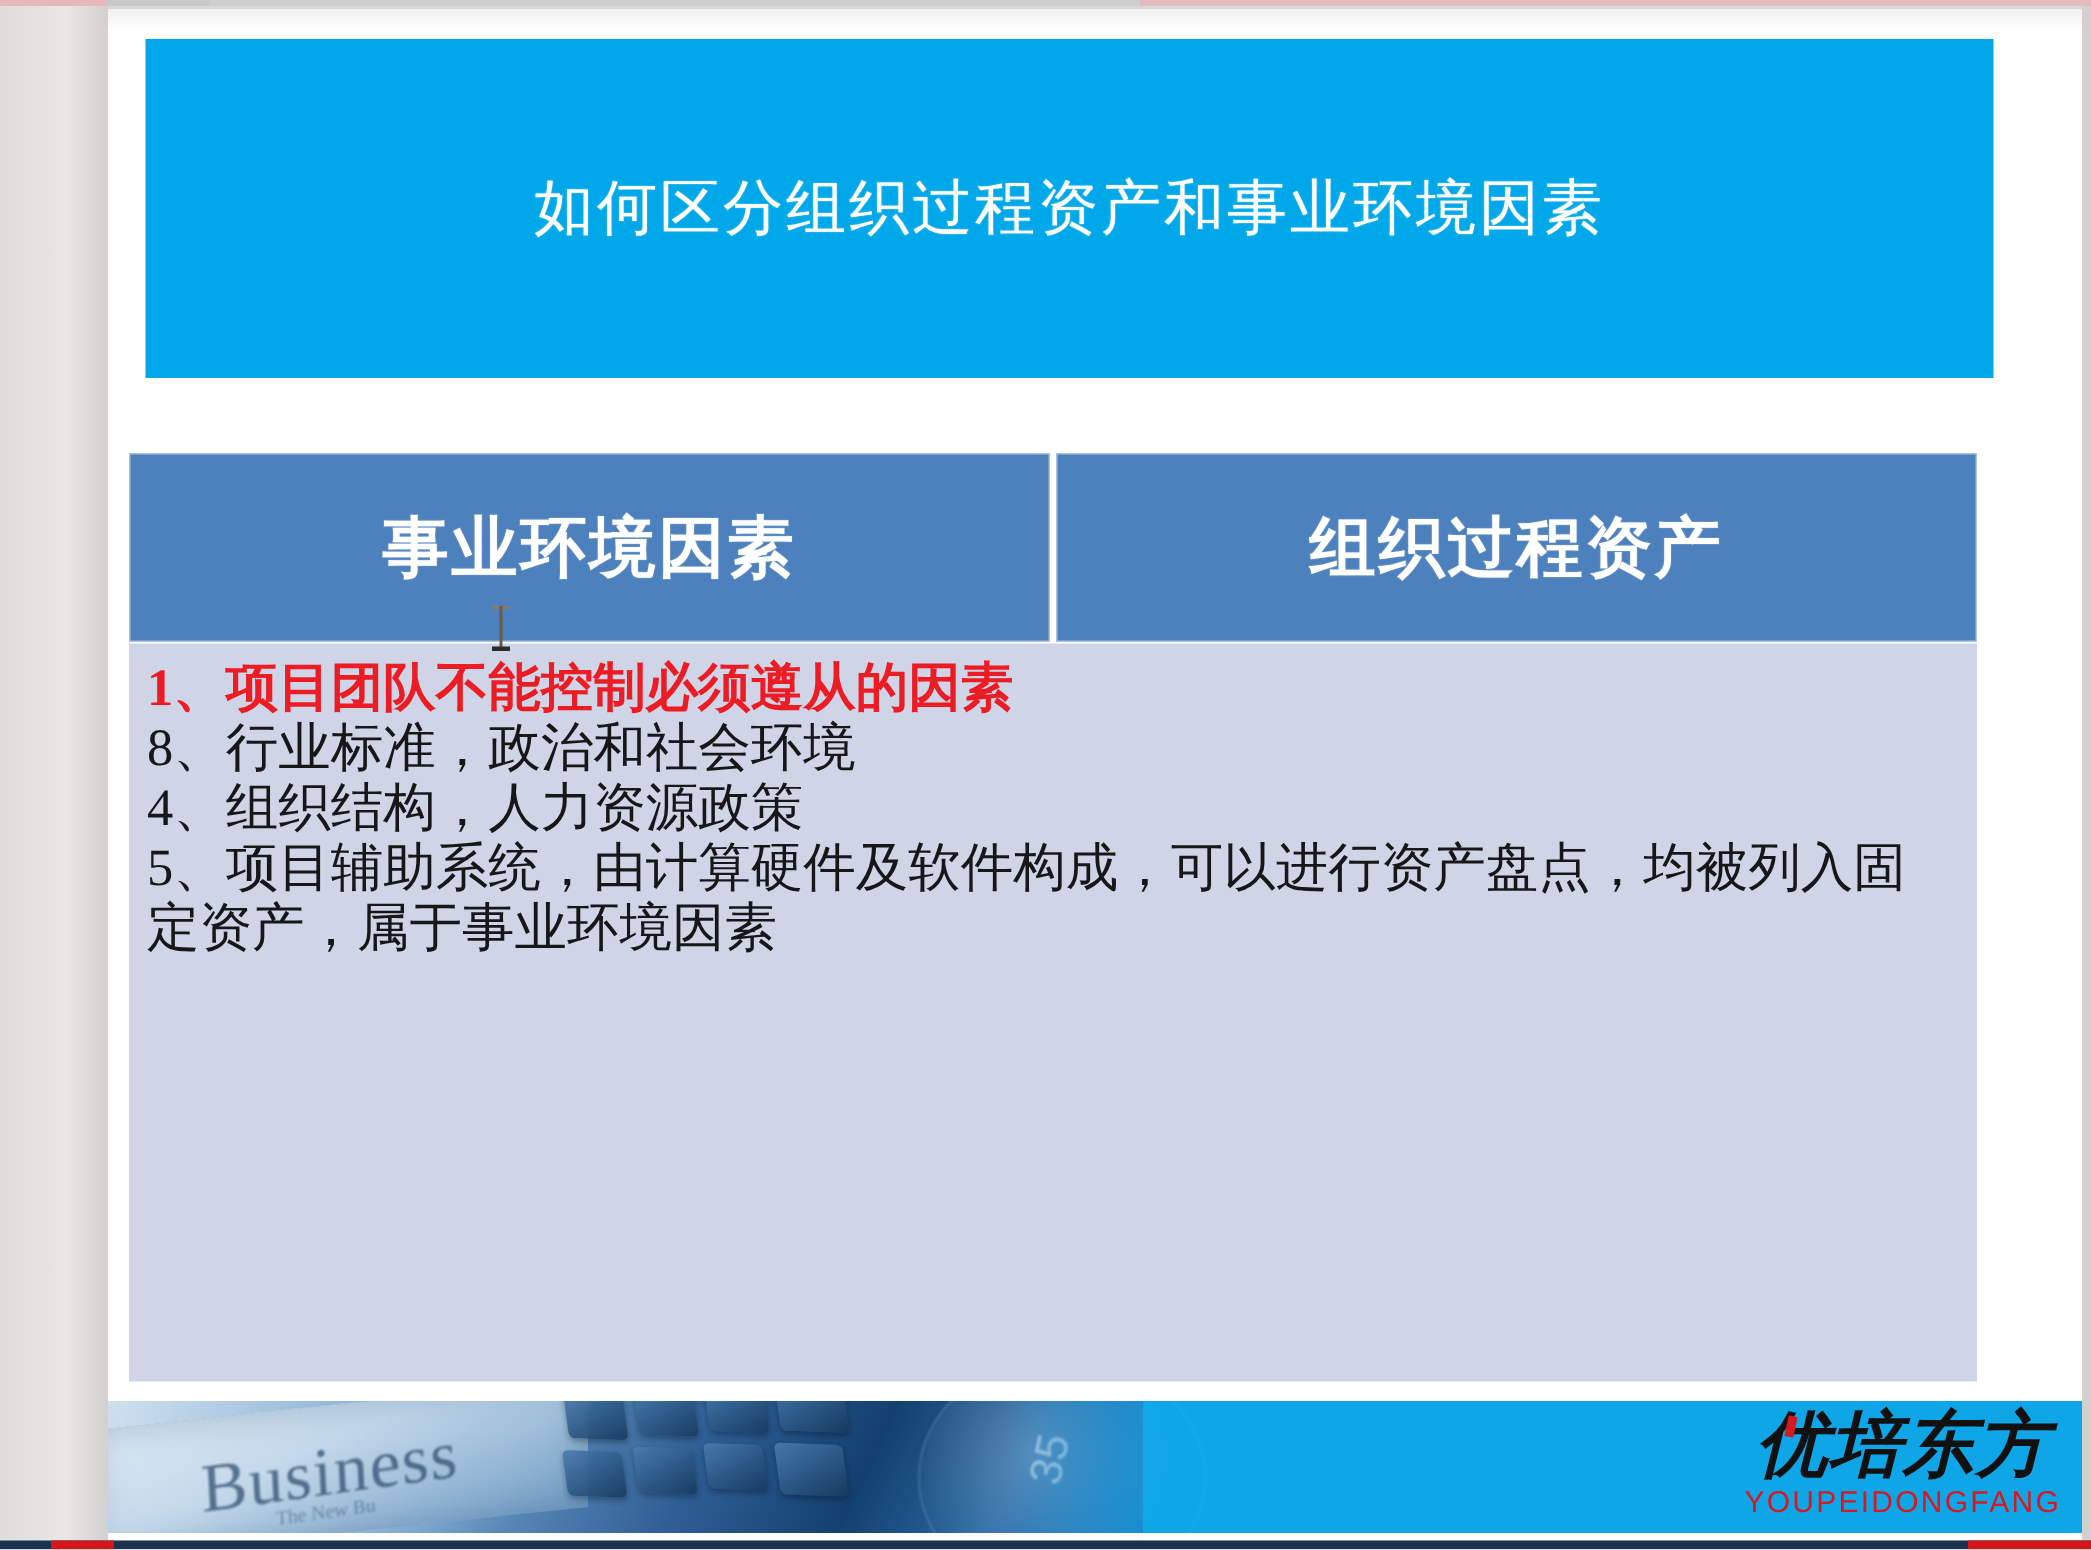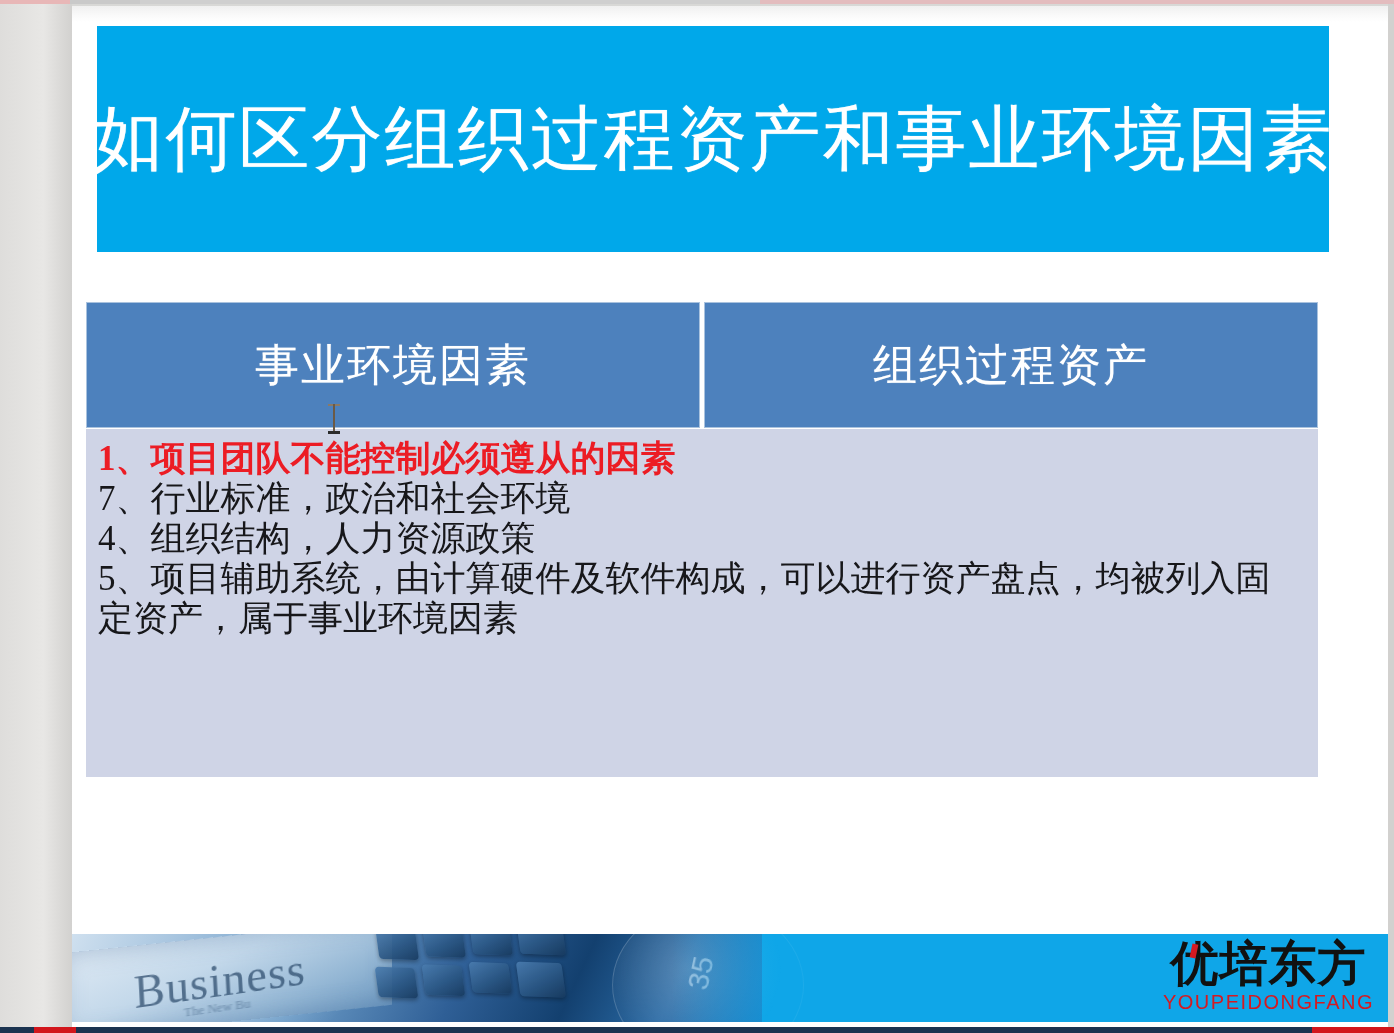--- a/index.html
+++ b/index.html
@@ -69,21 +69,21 @@
     top: 20px;
     width: 1232px;
     height: 226px;
     background: #00a8ea;
     display: flex;
     align-items: center;
     justify-content: center;
   }
   #title-banner .title-text {
     color: #ffffff;
-    font-size: 71px;
+    font-size: 40px;
     letter-spacing: 2px;
     font-weight: 400;
     text-align: center;
     line-height: 1.1;
     text-shadow: 0 0 1px rgba(255,255,255,0.65);
     white-space: nowrap;
   }
 
   
   #comparison-table {
@@ -94,31 +94,32 @@
     height: 582px;
   }
   .table-row-head {
     display: flex;
     gap: 4px;
     height: 126px;
   }
   .table-row-body {
     display: flex;
     gap: 20px;
-    height: 348px;
+    height: 492px;
     margin-top: 1px;
   }
   .head-cell {
     flex: 1 1 0;
     background: #4d81bd;
     border: 1px solid #a9c2de;
     box-sizing: border-box;
     display: flex;
     align-items: center;
     justify-content: center;
+    font-weight: bold;
   }
   .head-cell .head-text {
     color: #ffffff;
     font-size: 44px;
     letter-spacing: 2px;
     text-shadow: 0 0 1px rgba(255,255,255,0.5);
     white-space: nowrap;
   }
   .body-cell {
     flex: 1 1 0;
@@ -260,20 +261,21 @@
     text-align: center;
     line-height: 1;
   }
   #footer-logo .logo-cn {
     font-family: "Liberation Sans", sans-serif;
     font-size: 48px;
     font-weight: 700;
     color: #111111;
     letter-spacing: 1px;
     display: block;
+    font-style: italic;
   }
   #footer-logo .logo-dot {
     position: absolute;
     left: 28px;
     top: 4px;
     width: 6px;
     height: 14px;
     background: #d51a21;
     transform: rotate(12deg);
   }
@@ -340,21 +342,21 @@
         </div>
         <div class="head-cell">
           <span class="head-text">组织过程资产</span>
         </div>
       </div>
 
       <div class="table-row-body">
 
         <div class="body-cell">
           <div class="line accent">1、项目团队不能控制必须遵从的因素</div>
-          <div class="line">7、行业标准，政治和社会环境</div>
+          <div class="line">8、行业标准，政治和社会环境</div>
           <div class="line">4、组织结构，人力资源政策</div>
           <div class="line">5、项目辅助系统，由计算硬件及软件构成，可以进行资产盘点，均被列入固定资产，属于事业环境因素</div>
         </div>
 
 
       </div>
     </div>
 
     <div id="text-caret">
       <div class="bar-top"></div>

